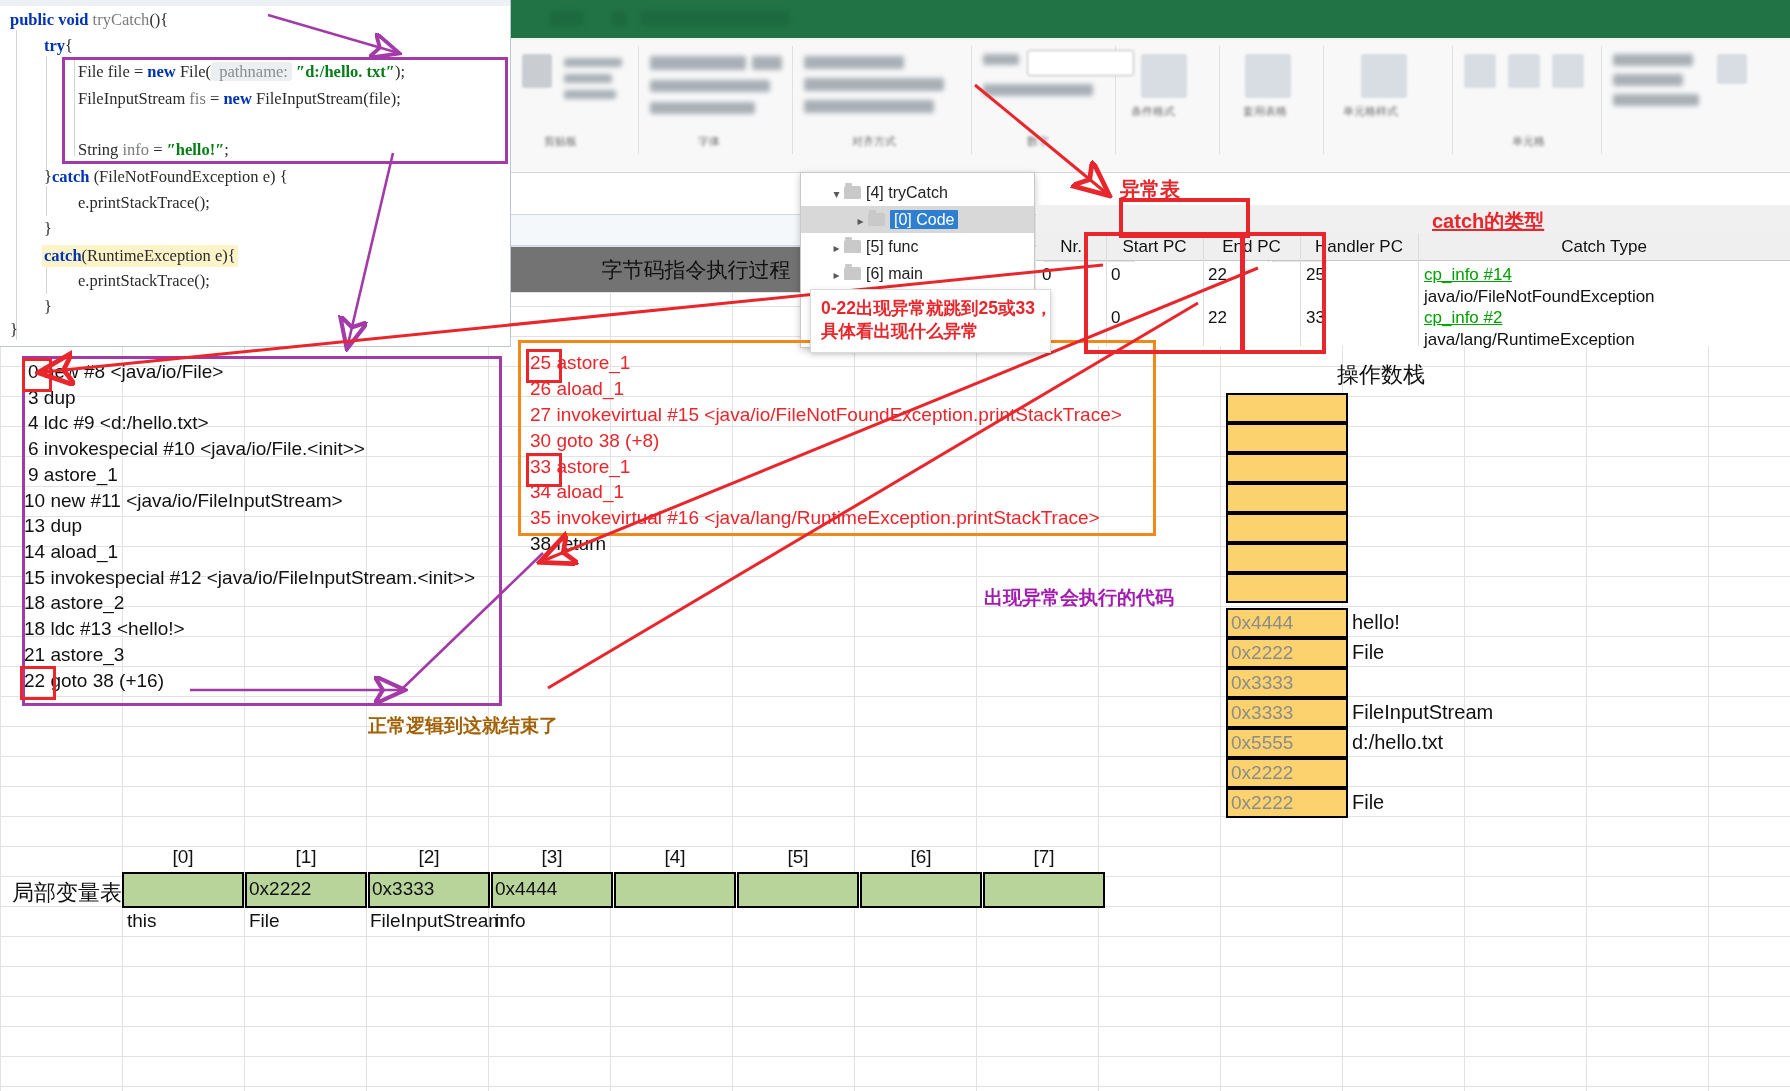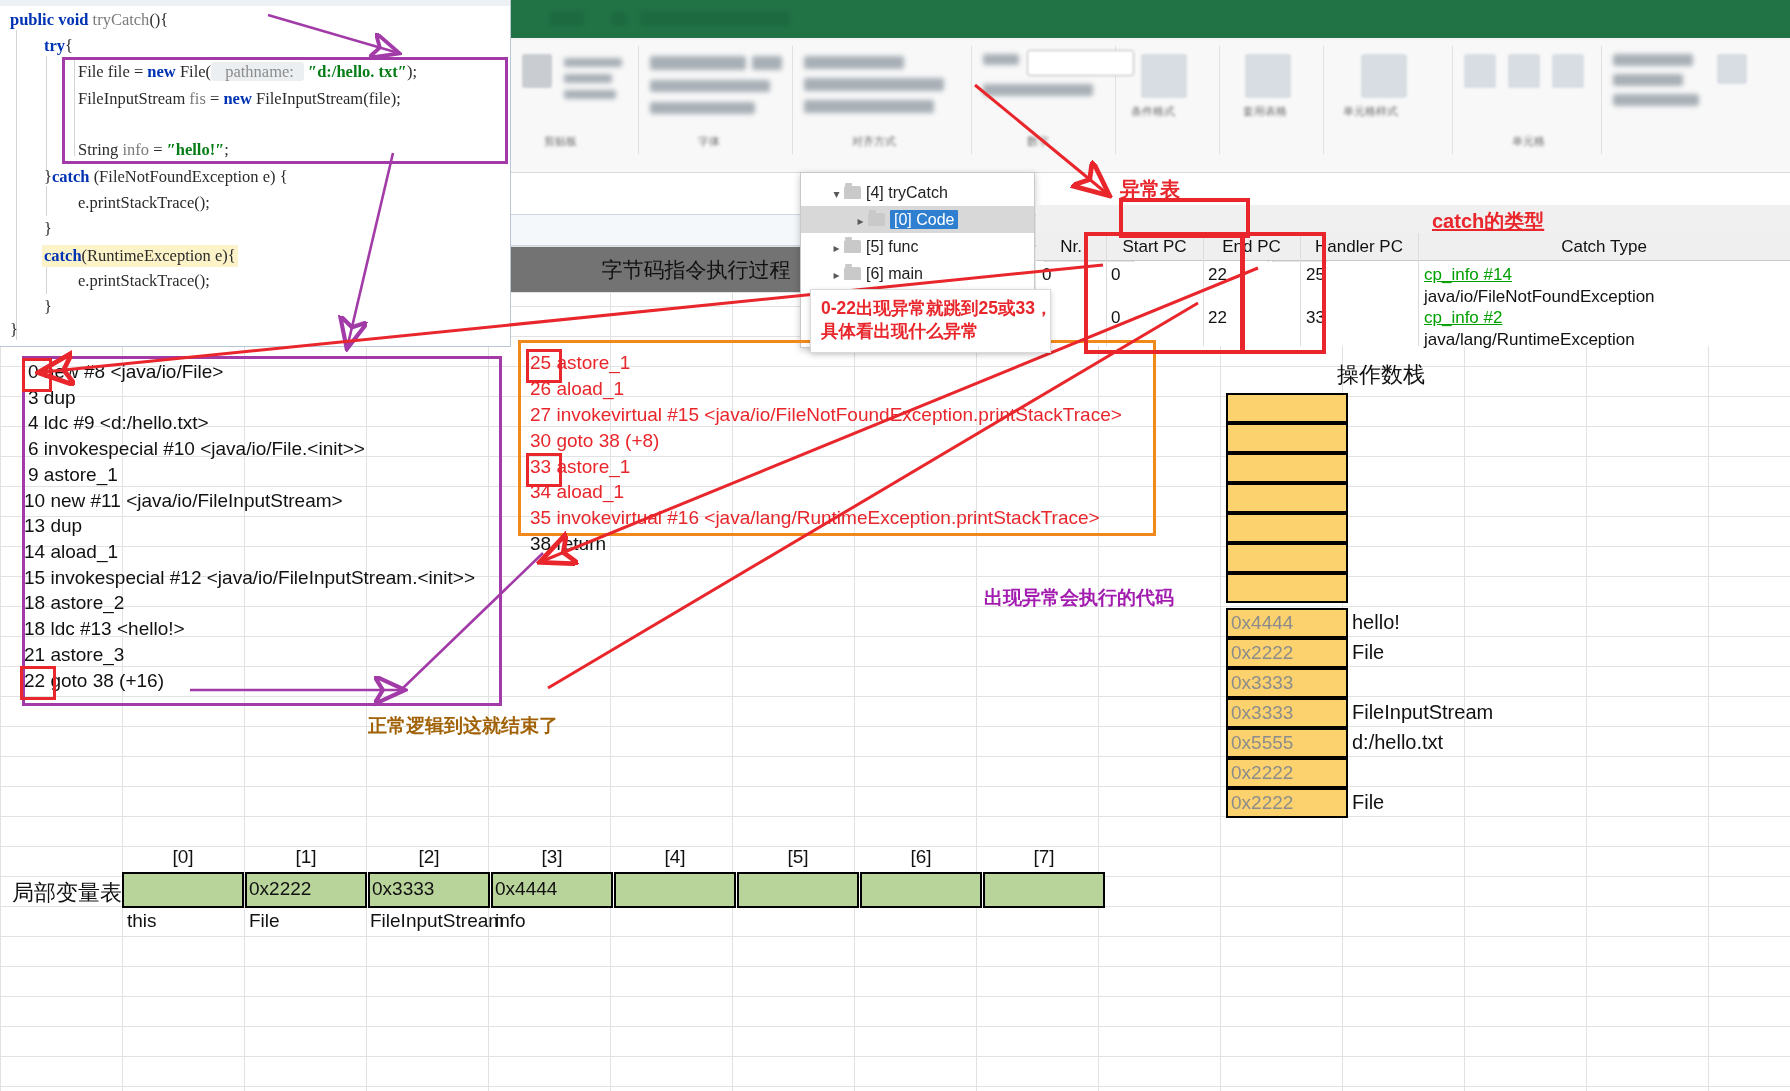--- a/index.html
+++ b/index.html
@@ -40,21 +40,21 @@
 
   
   #code-panel{left:0;top:0;width:510px;height:346px;background:#ffffff;z-index:6;
      border-right:1px solid #b9c6d6;border-bottom:1px solid #b9c6d6;
      font-family:"Liberation Serif", serif;font-size:16.5px;}
   #code-panel .topbar{position:absolute;left:0;top:0;width:510px;height:6px;background:#eef1f4;}
   .cl{position:absolute;white-space:pre;color:#2b2b2b;}
   .kw{color:#0033b3;font-weight:bold;}
   .typ{color:#7b7b7b;}
   .str{color:#067d17;font-weight:bold;}
-  .hintbg{background:#eceff1;color:#8c8c8c;border-radius:3px;padding:0 10px;}
+  .hintbg{background:#eceff1;color:#8c8c8c;border-radius:3px;padding:0 4px;}
   .hl-catch{background:#fdf3c8;}
   .indentbar{position:absolute;width:1px;background:#d4d4d4;}
 
   
   #try-rect{left:62px;top:57px;width:440px;height:101px;border:3px solid #a23ba8;z-index:8;}
 
   
   #tree-panel{left:800px;top:172px;width:233px;height:174px;background:#ffffff;z-index:7;
      border:1px solid #c8c8c8;box-shadow:0 2px 7px rgba(0,0,0,.22);font-size:16px;color:#222;}
   .tree-row{position:absolute;left:0;width:233px;height:27px;line-height:27px;white-space:nowrap;}

